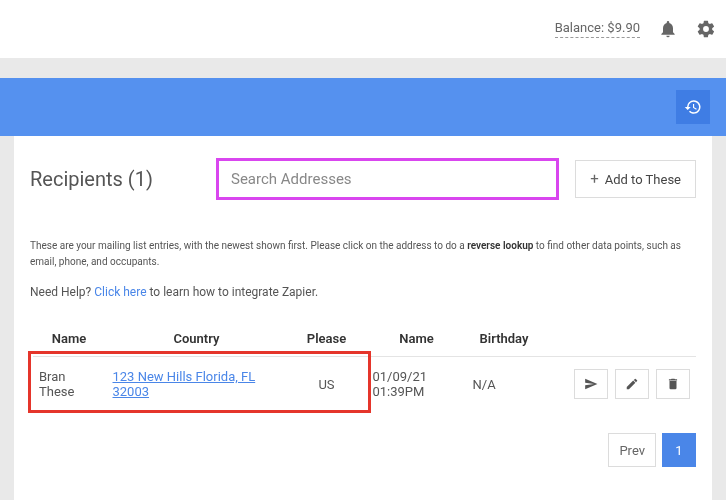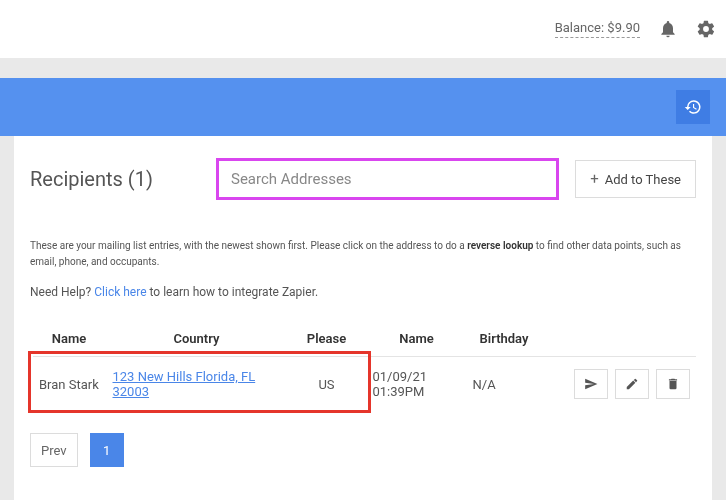--- a/index.html
+++ b/index.html
@@ -21,21 +21,21 @@
   .desc{font-size:10px;color:#555;line-height:1.55;margin-bottom:16px}
   .desc b{color:#333;font-weight:600}
   .help{font-size:12px;color:#555;margin-bottom:22px}
   .help a{color:#4a86e8;text-decoration:none}
   table{width:100%;border-collapse:collapse}
   thead th{text-align:center;font-size:13px;font-weight:600;color:#333;padding:10px 6px;border-bottom:1px solid #e4e4e4}
   tbody td{font-size:13px;color:#555;padding:12px 6px;vertical-align:middle}
   .addr{color:#4a86e8}
   .actbtn{width:34px;height:30px;border:1px solid #dcdcdc;background:#fff;display:inline-flex;align-items:center;justify-content:center;cursor:pointer;margin-left:4px}
   .actions{white-space:nowrap;text-align:right}
-  .pager{display:flex;gap:12px;margin-top:22px}
+  .pager{display:flex;justify-content:flex-end;gap:6px;margin-top:22px}
   .pgbtn{height:34px;min-width:34px;padding:0 10px;border:1px solid #dcdcdc;background:#fff;display:flex;align-items:center;justify-content:center;font-size:13px;color:#666;cursor:pointer}
   .pgbtn.active{background:#4a86e8;color:#fff;border-color:#4a86e8}
   th.country,td.country{text-align:center}
   svg{display:block}
 </style>
 </head>
 <body>
 
 <div class="topbar">
   <span class="balance">Balance: $9.90</span>
@@ -96,21 +96,21 @@
           <th>Country</th>
           <th class="country">Please</th>
           <th>Name</th>
           <th>Birthday</th>
           <th></th>
         </tr>
       </thead>
       <tbody>
         <tr>
           <td class="" style="border-left: 3px solid transparent; position: relative;">
-            <span>Bran Stark</span>
+            <span>Bran These</span>
           </td>
           <td class="" style="position: relative;">
             <a href="#" class="addr">123 New Hills Florida, FL 32003</a>
           </td>
           <td class="country" style="position: relative;">US</td>
           <td>01/09/21 01:39PM</td>
           <td>N/A</td>
           <td class="actions">
             <span class="actbtn">
               <svg width="14" height="14" viewBox="0 0 24 24" fill="#555">

